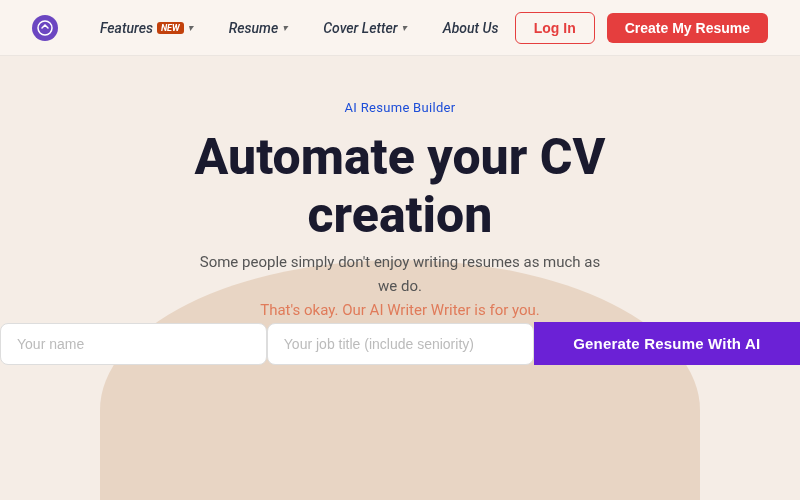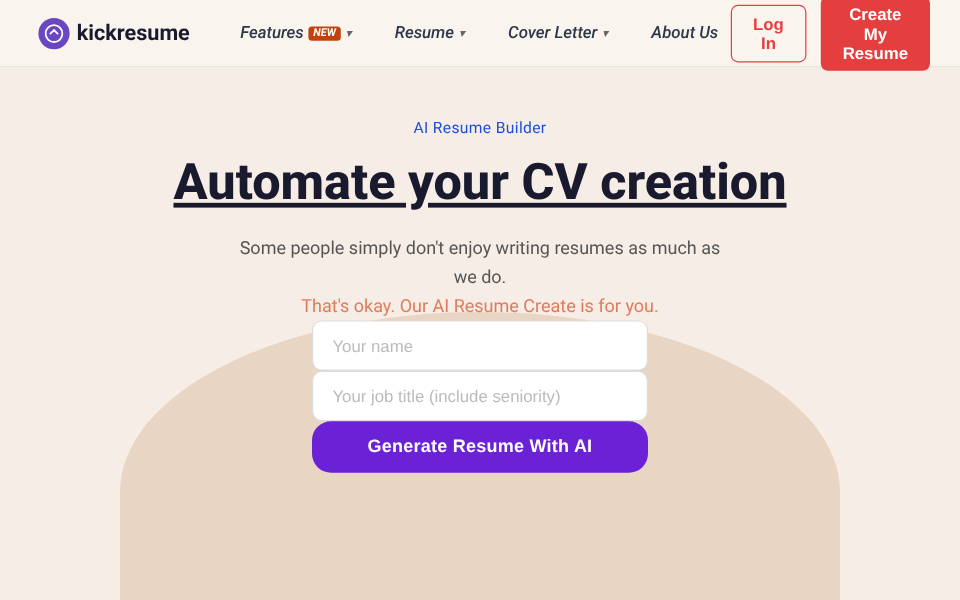--- a/index.html
+++ b/index.html
@@ -138,44 +138,43 @@
     }
 
     .subtitle {
       font-size: 13px;
       color: #1d4ed8;
       letter-spacing: 0.3px;
       margin-bottom: 14px;
     }
 
     .headline {
-      font-size: 42px;
+      font-size: 50px;
       font-weight: 800;
       color: #1a1a2e;
       line-height: 1.15;
-      margin-bottom: 18px;
+      margin-bottom: 6px;
       max-width: 560px;
-      text-decoration: underline;
     }
 
     .description {
       font-size: 15px;
       color: #555;
       line-height: 1.6;
       max-width: 420px;
     }
 
     .description .highlight {
       color: #e07b5a;
     }
 
     
     .form-area {
       display: flex;
-      flex-direction: column;
+      flex-direction: row;
       align-items: center;
       gap: 0;
       width: 100%;
     }
 
     .input-field {
       width: 280px;
       padding: 12px 16px;
       border: 1.5px solid #ddd;
       border-radius: 8px;
@@ -188,39 +187,38 @@
     .input-field::placeholder {
       color: #bbb;
     }
 
     .btn-generate {
       width: 280px;
       padding: 13px;
       background: #6b21d6;
       color: white;
       border: none;
-      border-radius: 16px;
+      border-radius: 0;
       font-size: 15px;
       font-weight: 600;
       cursor: pointer;
       letter-spacing: 0.2px;
     }
   </style>
 </head>
 <body>
 
 <nav>
   <a class="logo-area">
     <div class="logo-icon">
       <svg width="16" height="16" viewBox="0 0 16 16" fill="none">
         <circle cx="8" cy="8" r="7" stroke="white" stroke-width="1.5" fill="none"></circle>
         <path d="M5 8 L8 5 L11 8" stroke="white" stroke-width="1.5" fill="none" stroke-linecap="round"></path>
       </svg>
     </div>
-    <span>kickresume</span>
   </a>
 
   <div class="nav-links">
     <a class="nav-item">
       <span>Features</span>
       <span class="nav-badge">NEW</span>
       <span class="nav-chevron">▾</span>
     </a>
     <a class="nav-item">
       <span>Resume</span>
@@ -245,21 +243,21 @@
 
 <main class="main">
   <p class="subtitle">AI Resume Builder</p>
 
   <h1 class="headline">
     <span>Automate your CV creation</span><br>
   </h1>
 
   <p class="description">
     <span>Some people simply don't enjoy writing resumes as much as we do.</span><br>
-    <span class="highlight">That's okay. Our AI Resume Create is for you.</span>
+    <span class="highlight">That's okay. Our AI Writer Writer is for you.</span>
   </p>
 
   <div class="form-area">
     <input class="input-field" type="text" placeholder="Your name" style="">
     <input class="input-field" type="text" placeholder="Your job title (include seniority)" style="">
     <button class="btn-generate">Generate Resume With AI</button>
 
   </div>
 </main>
 

